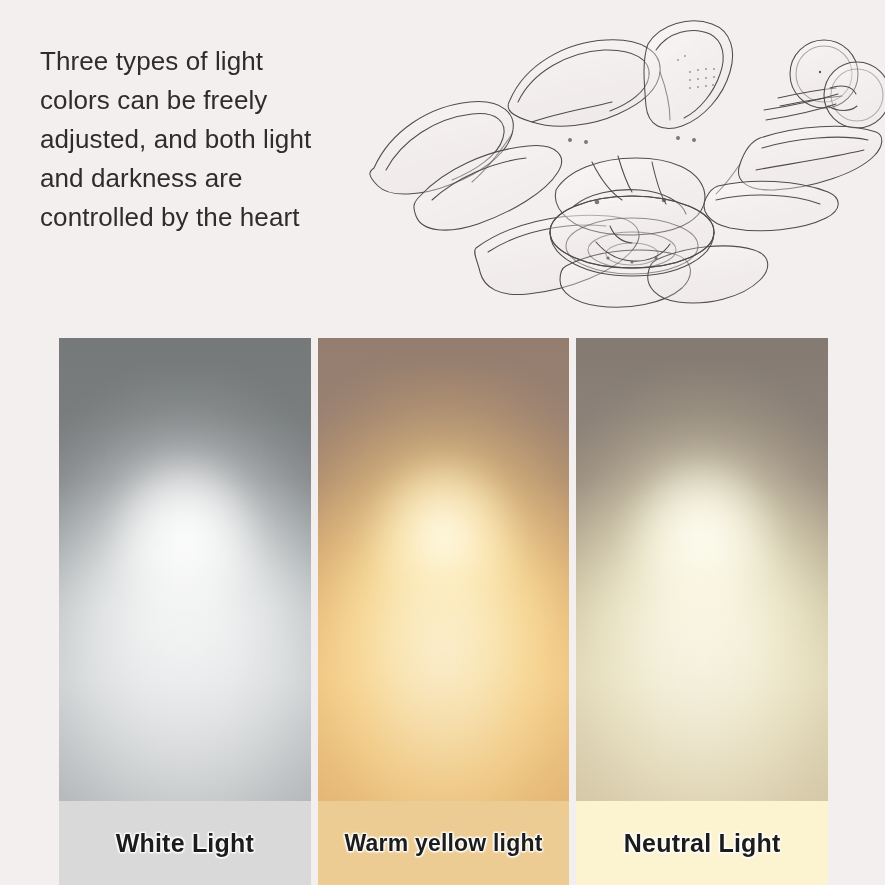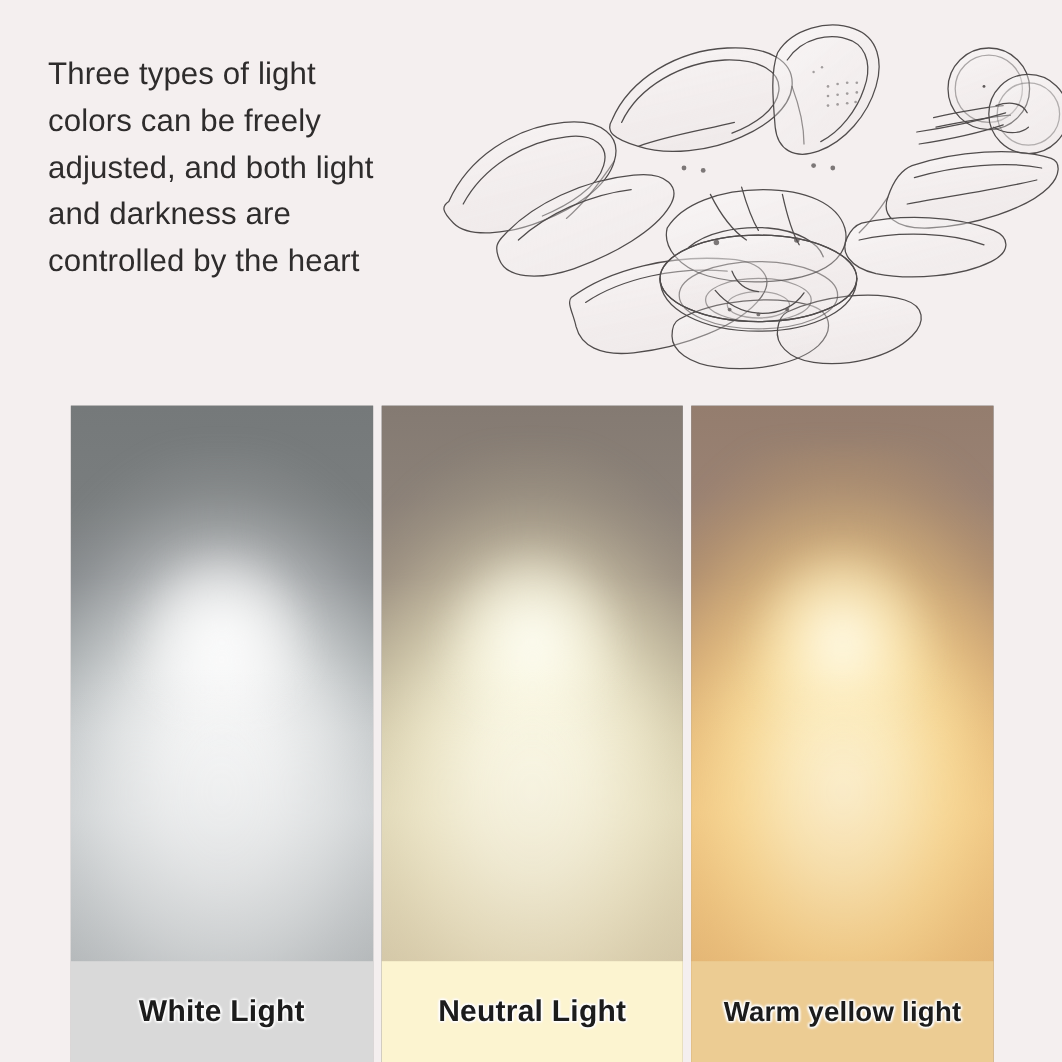--- a/index.html
+++ b/index.html
@@ -350,32 +350,32 @@
   <div class="panel p-white">
     <div class="wall"></div>
     <div class="pool"></div>
     <div class="core"></div>
     <div class="floorfade"></div>
     <div class="label-band l-white">
       <span class="label-text">White Light</span>
     </div>
   </div>
 
+  <div class="panel p-warm">
+    <div class="wall"></div>
+    <div class="pool"></div>
+    <div class="core"></div>
+    <div class="floorfade"></div>
+    <div class="label-band l-warm">
+      <span class="label-text small">Warm yellow light</span>
+    </div>
+  </div>
+
   <div class="panel p-neutral">
     <div class="wall"></div>
     <div class="pool"></div>
     <div class="core"></div>
     <div class="floorfade"></div>
     <div class="label-band l-neutral">
       <span class="label-text">Neutral Light</span>
     </div>
   </div>
-
-  <div class="panel p-warm">
-    <div class="wall"></div>
-    <div class="pool"></div>
-    <div class="core"></div>
-    <div class="floorfade"></div>
-    <div class="label-band l-warm">
-      <span class="label-text small">Warm yellow light</span>
-    </div>
-  </div>
 </div>
 
 </body></html>

